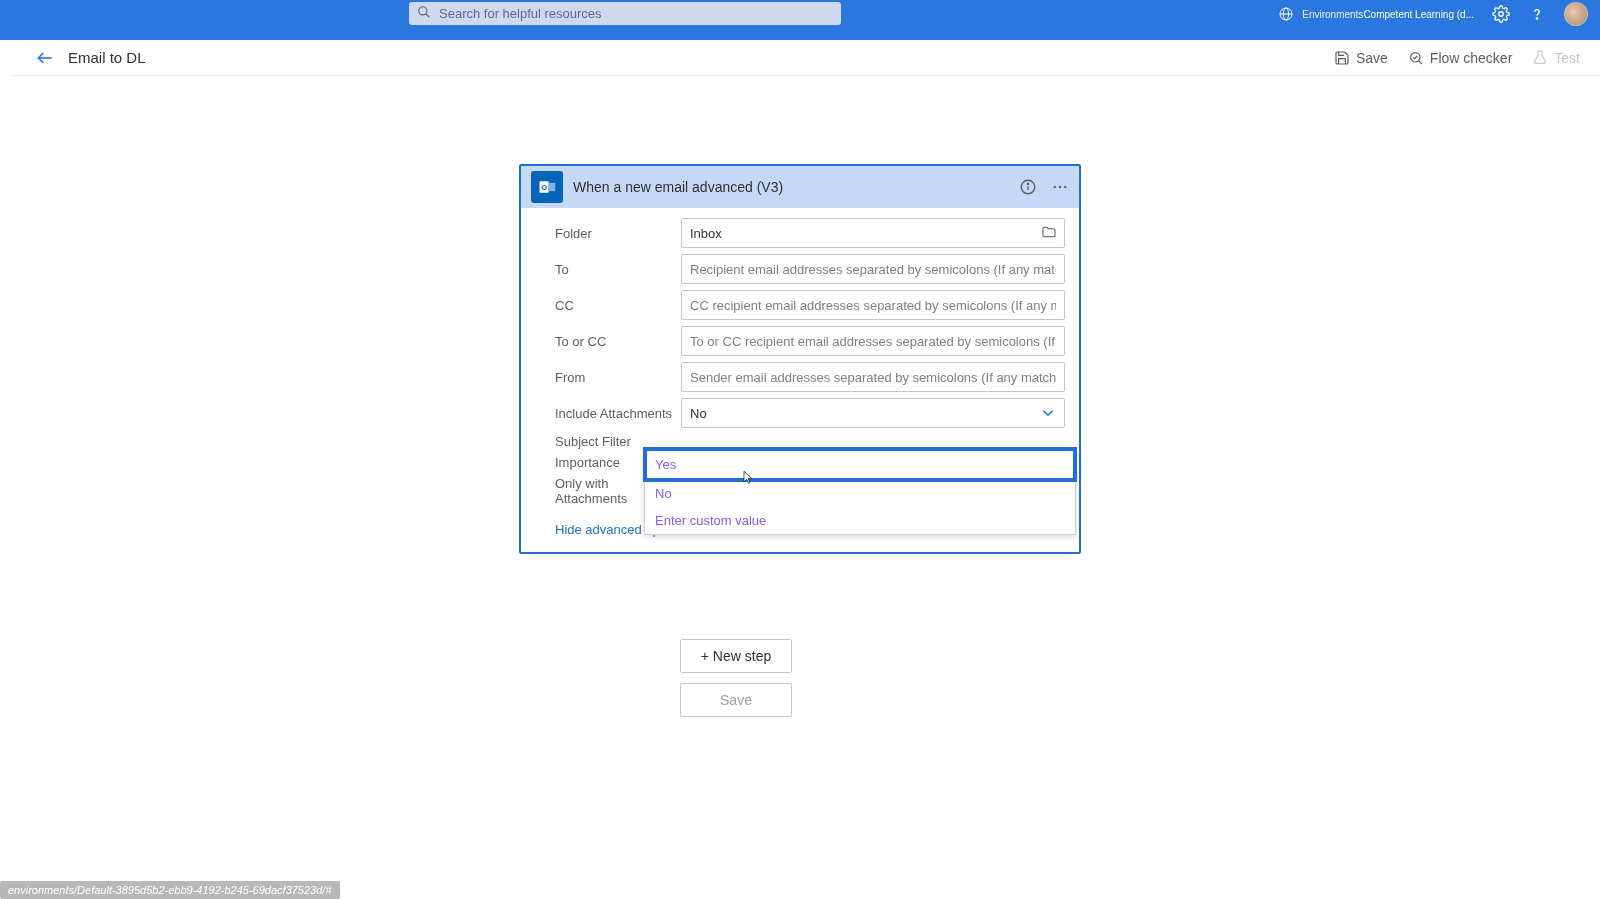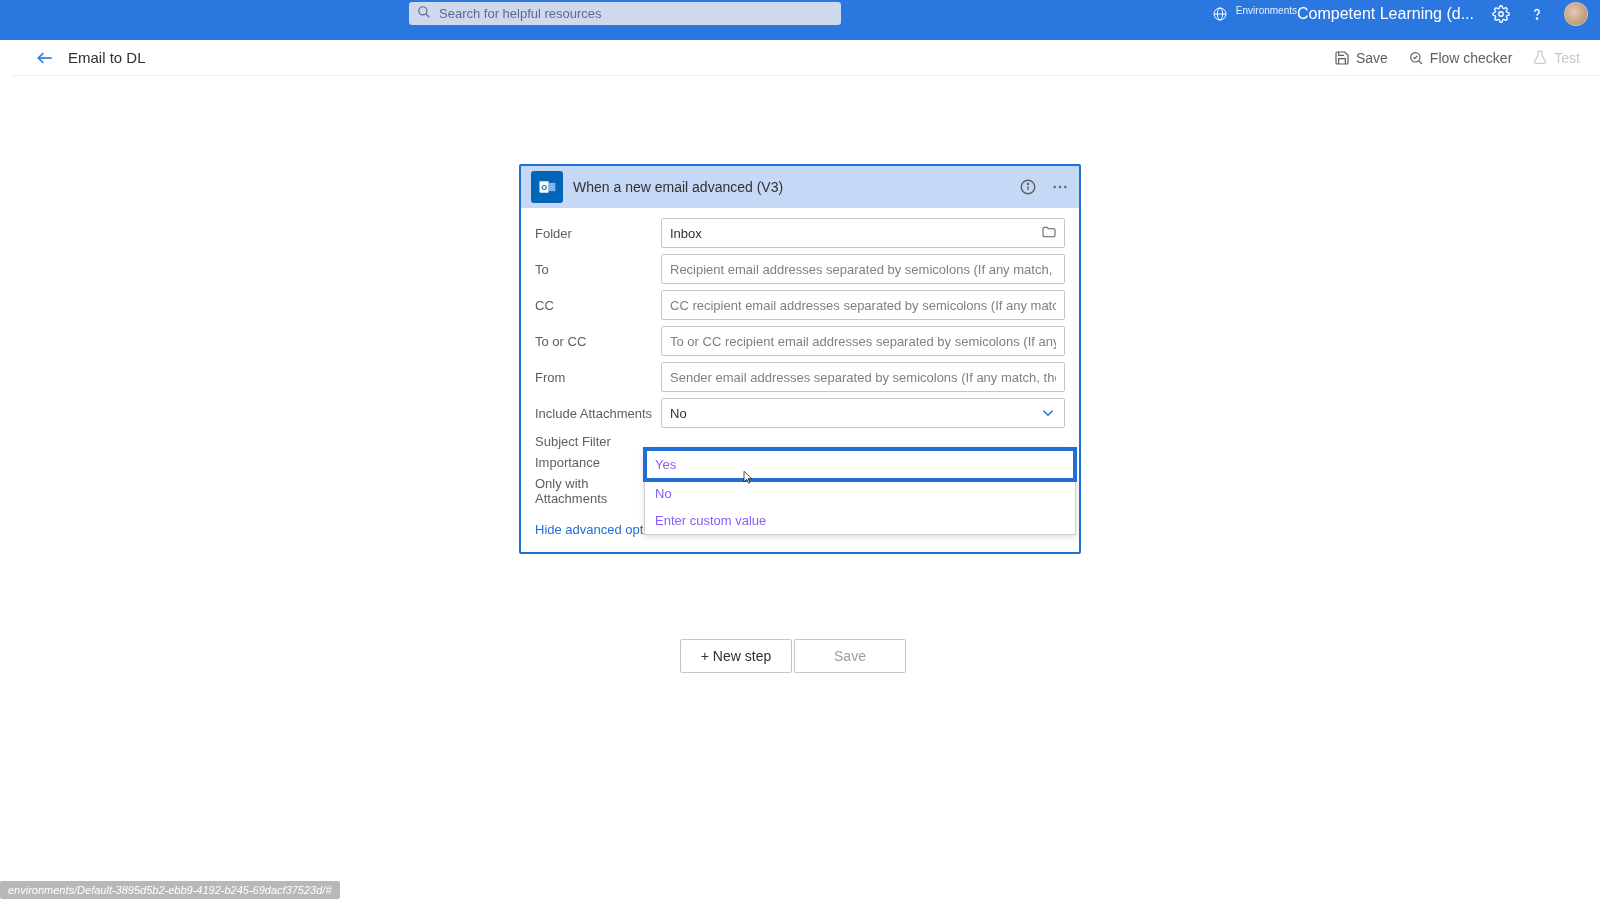--- a/index.html
+++ b/index.html
@@ -9,21 +9,21 @@
   .search-box { position: absolute; left: 409px; top: 2px; width: 432px; height: 23px; background: #cfd9ee; border-radius: 3px; display: flex; align-items: center; padding: 0 8px; }
   .search-box .icon { color: #5a6b90; margin-right: 8px; }
   .search-box input { border: none; background: transparent; outline: none; font-size: 13px; color: #3b4a6b; width: 100%; }
   .search-box input::placeholder { color: #5a6b90; }
 
   .top-right { position: absolute; right: 12px; top: 0; height: 28px; display: flex; align-items: center; gap: 18px; color: #fff; }
   .env-block { display: flex; align-items: center; gap: 8px; font-size: 11px; line-height: 1.1; }
   .env-icon { width: 16px; height: 16px; }
   .env-text { display: flex; }
   .env-label { font-size: 10px; opacity: 0.9; }
-  .env-name { font-size: 16px; }
+  .env-name { font-size: 10px; }
   .top-icon { width: 18px; height: 18px; color: #fff; }
   .avatar { width: 24px; height: 24px; border-radius: 50%; background: #bfa; background: radial-gradient(circle at 40% 40%, #e9c9b0, #a78864); border: 1px solid rgba(255,255,255,0.3); }
 
   .subbar { height: 36px; display: flex; align-items: center; padding: 0 20px; border-bottom: 1px solid #eee; margin-left: 12px; }
   .back-arrow { width: 26px; height: 26px; display: flex; align-items: center; justify-content: center; cursor: pointer; margin-right: 10px; }
   .back-arrow svg { stroke: #2b77e0; }
   .flow-name { font-size: 15px; color: #323130; }
   .subbar-right { margin-left: auto; display: flex; align-items: center; gap: 20px; color: #605e5c; font-size: 14px; }
   .subbar-btn { display: flex; align-items: center; gap: 6px; cursor: pointer; }
   .subbar-btn.disabled { color: #c8c8c8; }
@@ -32,41 +32,41 @@
   .canvas { position: relative; width: 100%; background: #fff; }
 
   .trigger-card { position: absolute; left: 519px; top: 88px; width: 562px; border: 2px solid #1f6fd6; background: #fff; border-radius: 2px; }
   .card-header { height: 42px; background: #c5d8f6; display: flex; align-items: center; padding: 0 10px; }
   .connector-icon { width: 32px; height: 32px; background: #0364b8; border-radius: 3px; display: flex; align-items: center; justify-content: center; margin-right: 10px; }
   .connector-icon svg { width: 20px; height: 20px; }
   .card-title { font-size: 14px; color: #323130; flex: 1; }
   .card-header-actions { display: flex; align-items: center; gap: 14px; color: #605e5c; }
   .header-action-icon { width: 18px; height: 18px; cursor: pointer; }
 
-  .card-body { padding: 10px 14px 14px 14px; position: relative; }
+  .card-body { padding: 10px 14px 14px 14px; position: relative; margin-left: 20px; }
   .field-row { display: flex; align-items: center; margin-bottom: 6px; }
   .field-label { width: 126px; font-size: 13px; color: #605e5c; }
   .field-input-wrap { flex: 1; position: relative; }
   .field-input { width: 100%; height: 30px; border: 1px solid #c8c6c4; border-radius: 2px; padding: 0 8px; font-size: 13px; color: #323130; outline: none; }
   .field-input::placeholder { color: #808080; }
   .folder-icon-btn { position: absolute; right: 6px; top: 50%; transform: translateY(-50%); width: 18px; height: 18px; cursor: pointer; }
   .chevron-btn { position: absolute; right: 6px; top: 50%; transform: translateY(-50%); width: 22px; height: 22px; cursor: pointer; display: flex; align-items: center; justify-content: center; }
   .chevron-btn svg { stroke: #1f6fd6; }
 
   .dropdown { position: absolute; left: 644px; top: 372px; width: 432px; background: #fff; border: 1px solid #d0d0d0; box-shadow: 0 2px 6px rgba(0,0,0,0.15); z-index: 20; }
   .dropdown-item { padding: 6px 10px; font-size: 13px; color: #8b5cf6; cursor: pointer; }
   .dropdown-item.highlight { outline: 4px solid #1f6fd6; outline-offset: -2px; background: #fff; padding: 8px 10px; }
 
   .cursor { position: absolute; left: 740px; top: 392px; width: 16px; height: 20px; z-index: 30; pointer-events: none; }
   .cursor svg { width: 16px; height: 20px; }
 
   .adv-link { color: #1f6fd6; font-size: 13px; display: inline-flex; align-items: center; gap: 6px; cursor: pointer; margin-top: 10px; }
   .adv-chevron { width: 12px; height: 12px; }
 
-  .bottom-btns { position: absolute; left: 680px; top: 563px; display: flex; gap: 2px; }
+  .bottom-btns { position: absolute; left: 680px; top: 563px; display: flex; gap: 10px; flex-direction: column; }
   .btn { height: 34px; min-width: 112px; padding: 0 16px; border: 1px solid #c8c6c4; background: #fff; font-size: 14px; color: #323130; display: flex; align-items: center; justify-content: center; cursor: pointer; border-radius: 2px; }
   .btn.secondary { color: #a19f9d; }
 
   .status-bar { position: absolute; left: 0; bottom: 0; background: #b8b8b8; color: #fff; font-size: 11px; padding: 3px 8px; border-radius: 2px; max-width: 350px; white-space: nowrap; overflow: hidden; text-overflow: ellipsis; font-style: italic; }
 </style>
 </head>
 <body>
 
 <div class="topbar">
   <div class="search-box">

